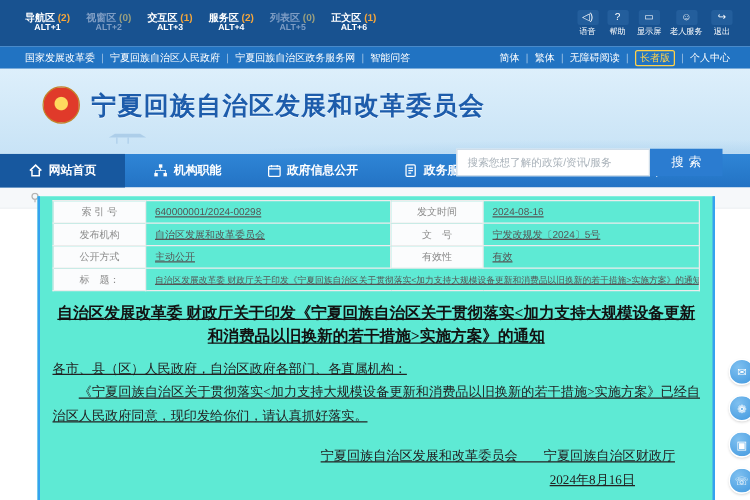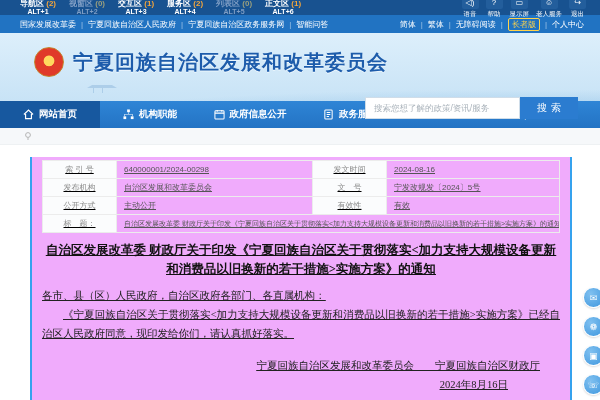--- a/index.html
+++ b/index.html
@@ -1,20 +1,20 @@
 <!DOCTYPE html>
 <html><head>
 <meta charset="utf-8">
 <style>
   * { margin:0; padding:0; box-sizing:border-box; }
   html,body { width:600px; height:400px; overflow:hidden; }
   body { font-family:"Liberation Sans", sans-serif; background:#fff; position:relative; }
 
   
-  .a11y-bar { height:15px; background:#185290; display:flex; align-items:center; padding:0 14px 0 20px; }
+  .a11y-bar { height:37px; background:#185290; display:flex; align-items:center; padding:0 14px 0 20px; }
   .zone { text-align:center; margin-right:13px; line-height:1.15; cursor:pointer; }
   .zone .z1 { font-size:8px; font-weight:bold; color:#fff; white-space:nowrap; }
   .zone .z1 .cnt { color:#f5a63b; font-weight:bold; }
   .zone .z2 { font-size:7px; color:#fff; font-weight:bold; }
   .zone.dim .z1, .zone.dim .z2 { color:#7e9dc4; }
   .zone.dim .z1 .cnt { color:#9a9f7e; }
   .tools { margin-left:auto; display:flex; gap:7px; }
   .tool { display:flex; flex-direction:column; align-items:center; cursor:pointer; }
   .tool .tico { width:17px; height:12px; background:#235e9c; border-radius:2px; display:flex; align-items:center; justify-content:center; color:#fff; font-size:8px; line-height:1; }
   .tool .tlab { font-size:6.5px; color:#fff; margin-top:1px; white-space:nowrap; }
@@ -50,22 +50,22 @@
   .main-nav { height:27px; background:linear-gradient(#2f85d6,#2373c4); display:flex; }
   .nav-item { flex:1; display:flex; align-items:center; justify-content:center; gap:5px; color:#fff; font-size:9.5px; font-weight:bold; cursor:pointer; white-space:nowrap; }
   .nav-item.active { background:#17589f; }
   .nav-item svg { width:11px; height:11px; display:block; }
 
   
   .crumb { height:17px; background:#f6f8fa; display:flex; align-items:center; padding-left:24px; font-size:8px; color:#999; border-bottom:1px solid #eef1f3; }
   .crumb svg { width:8px; height:8px; margin-right:5px; }
 
   
-  .content { position:absolute; top:157px; left:30px; width:542px; bottom:0; background:#f0abfc;
-    border-left:2px solid #35a2ee; border-right:2px solid #35a2ee; padding:3px 10px 0 10px;text-decoration:underline; }
+  .content { position:absolute; top:157px; left:30px; width:542px; bottom:0; background:#5eead4;
+    border-left:2px solid #35a2ee; border-right:2px solid #35a2ee; padding:3px 10px 0 10px; }
   table.meta { width:100%; border-collapse:collapse; table-layout:fixed; }
   table.meta td { border:1px solid #ececec; height:18px; font-size:8px; padding:0 7px; overflow:hidden; white-space:nowrap; }
   td.mlab { width:74px; color:#8a8a8a; text-align:center; background:#fbfcfd; }
   td.mval { color:#555; text-decoration:underline; }
   td.mval.wide { font-size:7px; }
   .col-v1 { width:196px; } .col-l2 { width:58px;margin-top:30px; }
 
   .doc { font-family:"Liberation Serif", serif; }
   .doc-title { text-align:center; font-size:12.5px; font-weight:bold; color:#121212; text-decoration:underline; line-height:1.55; margin:8px 2px 7px; }
   .doc p { font-size:10.5px; color:#222; text-decoration:underline; line-height:1.8; }

